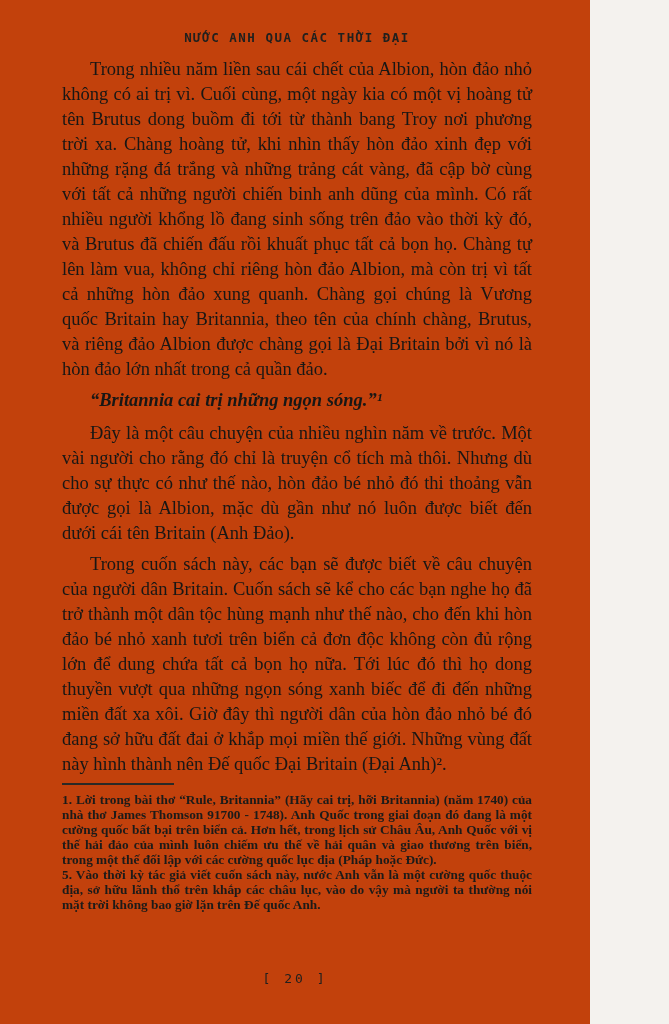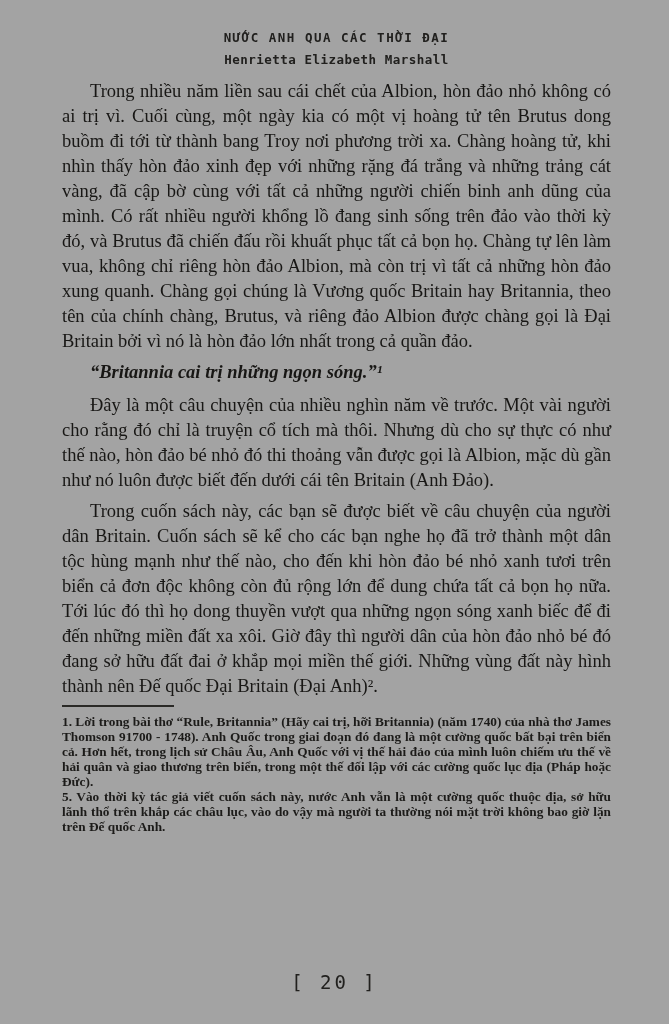--- a/index.html
+++ b/index.html
@@ -4,22 +4,22 @@
 <style>
   html, body { margin: 0; padding: 0; }
   body {
     width: 669px; height: 1024px;
     background: #f4f2ee;
     font-family: "Liberation Serif", serif;
   }
   .page {
     position: relative;
     box-sizing: border-box;
-    width: 669px; height: 1024px;
-    background: #a3a3a3;
+    width: 590px; height: 1024px;
+    background: #c2410c;
     padding: 30px 58px 0 62px;
     color: #181715;
     overflow: hidden;
   }
   .header { text-align: center; font-family: "DejaVu Sans Mono", monospace; color: #21201e; }
   .title  { font-size: 12.5px; font-weight: 700; letter-spacing: 1.5px; }
   .author { font-size: 12.5px; font-weight: 600; letter-spacing: 0.5px; margin-top: 7px; }
   .body-text {
     margin-top: 12px;
     font-size: 18.5px;
@@ -40,33 +40,32 @@
     text-align: justify;
     color: #1c1b19;
   }
   .footnotes p { margin: 0; text-indent: 0; }
   .page-number {
     position: absolute;
     left: 0; right: 0;
     top: 971px;
     text-align: center;
     font-family: "DejaVu Sans Mono", monospace;
-    font-size: 19px;
+    font-size: 13px;
     letter-spacing: 3px;
     color: #21201e;
   }
 </style>
 </head>
 <body>
 
 <div class="page">
 
   <div class="header">
     <div class="title">NƯỚC ANH QUA CÁC THỜI ĐẠI</div>
-    <div class="author">Henrietta Elizabeth Marshall</div>
   </div>
 
   <div class="body-text">
     <p>Trong nhiều năm liền sau cái chết của Albion, hòn đảo nhỏ không có ai trị vì. Cuối cùng, một ngày kia có một vị hoàng tử tên Brutus dong buồm đi tới từ thành bang Troy nơi phương trời xa. Chàng hoàng tử, khi nhìn thấy hòn đảo xinh đẹp với những rặng đá trắng và những trảng cát vàng, đã cập bờ cùng với tất cả những người chiến binh anh dũng của mình. Có rất nhiều người khổng lồ đang sinh sống trên đảo vào thời kỳ đó, và Brutus đã chiến đấu rồi khuất phục tất cả bọn họ. Chàng tự lên làm vua, không chỉ riêng hòn đảo Albion, mà còn trị vì tất cả những hòn đảo xung quanh. Chàng gọi chúng là Vương quốc Britain hay Britannia, theo tên của chính chàng, Brutus, và riêng đảo Albion được chàng gọi là Đại Britain bởi vì nó là hòn đảo lớn nhất trong cả quần đảo.</p>
     <p class="quote">“Britannia cai trị những ngọn sóng.”¹</p>
     <p>Đây là một câu chuyện của nhiều nghìn năm về trước. Một vài người cho rằng đó chỉ là truyện cổ tích mà thôi. Nhưng dù cho sự thực có như thế nào, hòn đảo bé nhỏ đó thi thoảng vẫn được gọi là Albion, mặc dù gần như nó luôn được biết đến dưới cái tên Britain (Anh Đảo).</p>
     <p>Trong cuốn sách này, các bạn sẽ được biết về câu chuyện của người dân Britain. Cuốn sách sẽ kể cho các bạn nghe họ đã trở thành một dân tộc hùng mạnh như thế nào, cho đến khi hòn đảo bé nhỏ xanh tươi trên biển cả đơn độc không còn đủ rộng lớn để dung chứa tất cả bọn họ nữa. Tới lúc đó thì họ dong thuyền vượt qua những ngọn sóng xanh biếc để đi đến những miền đất xa xôi. Giờ đây thì người dân của hòn đảo nhỏ bé đó đang sở hữu đất đai ở khắp mọi miền thế giới. Những vùng đất này hình thành nên Đế quốc Đại Britain (Đại Anh)².</p>
   </div>
 
   <div class="footnote-sep"></div>

